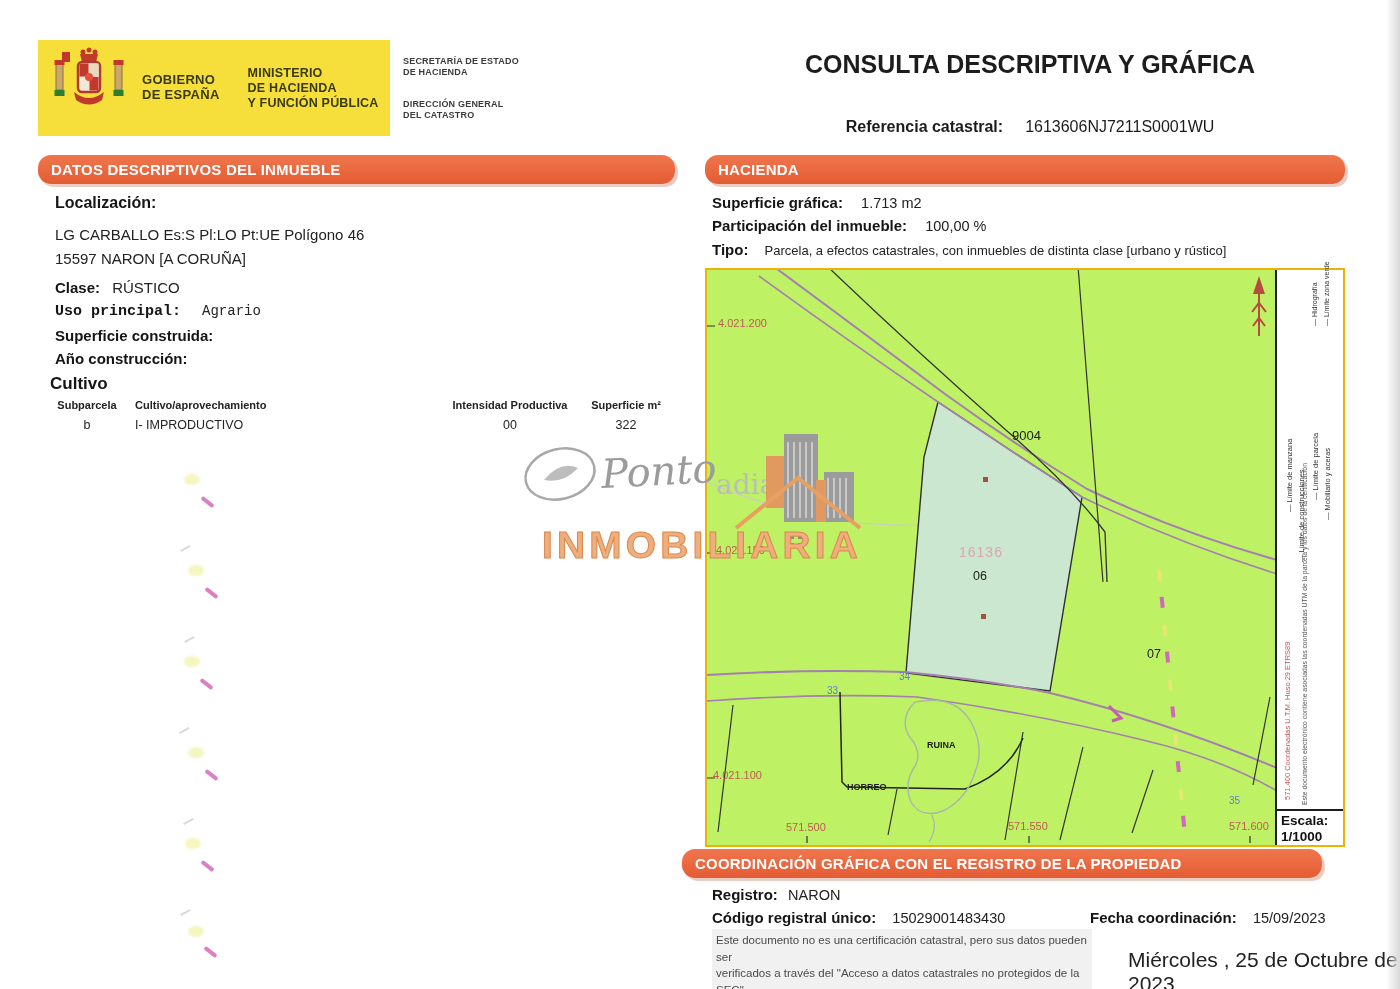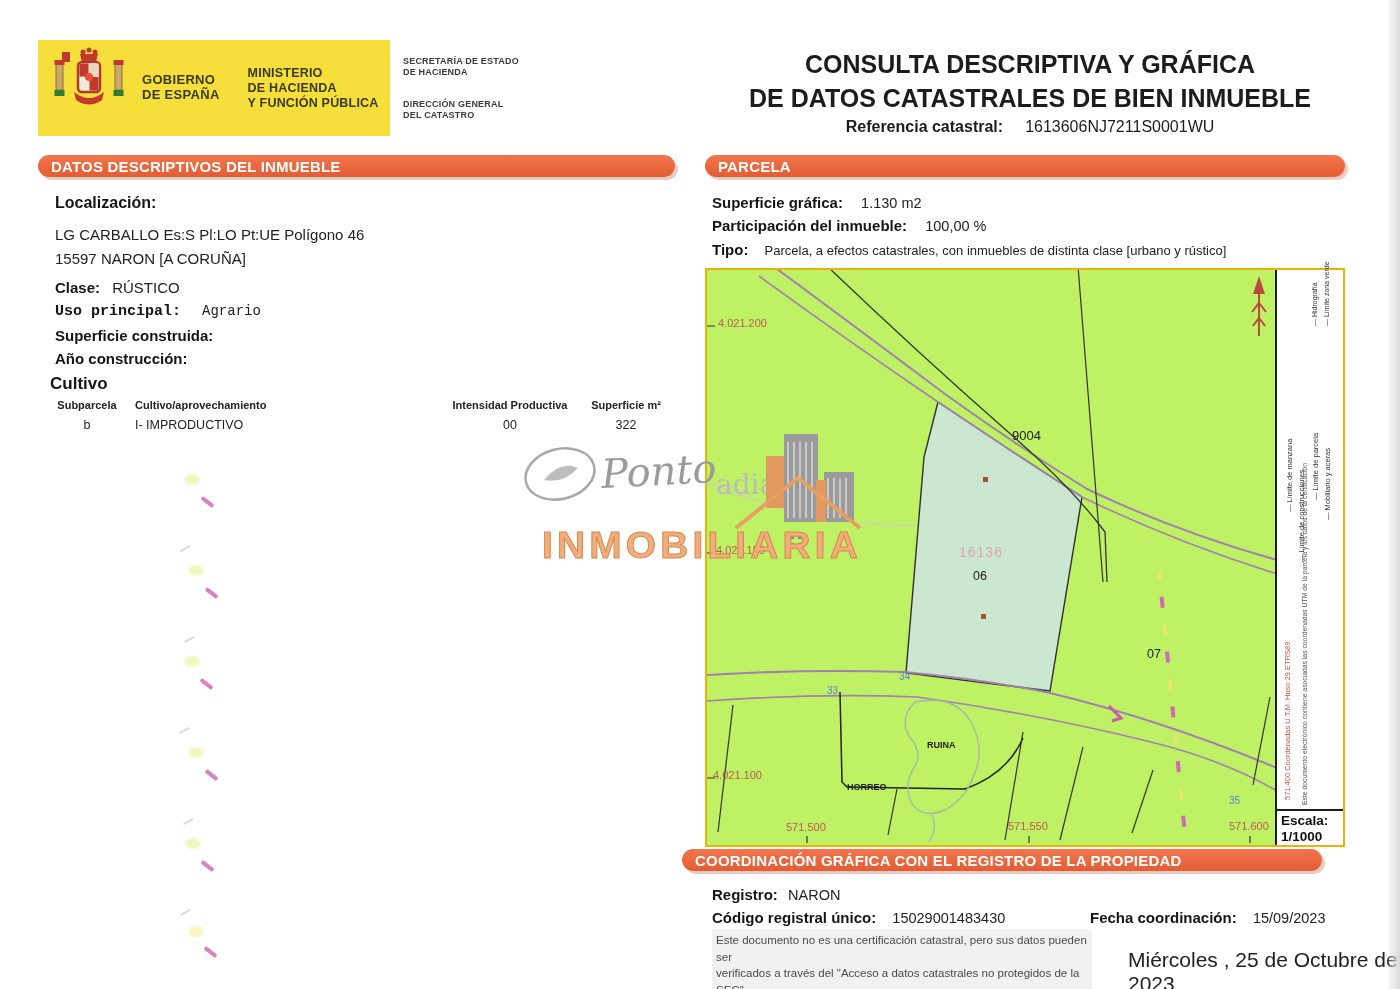--- a/index.html
+++ b/index.html
@@ -9,21 +9,21 @@
   
   .gov-box{position:absolute;left:38px;top:40px;width:352px;height:96px;background:#f6df3b;display:flex;align-items:center;}
   .gov-text{font-size:13px;font-weight:bold;color:#3a3a12;line-height:1.15;letter-spacing:.3px;}
   .ministry-text{font-size:12.5px;font-weight:bold;color:#3a3a12;line-height:1.2;margin-left:28px;letter-spacing:.2px;}
   .dept{position:absolute;left:403px;font-size:9px;font-weight:bold;color:#3b3b3b;line-height:1.25;letter-spacing:.2px;}
   .doc-title{position:absolute;left:720px;top:48px;width:620px;text-align:center;font-size:25px;font-weight:bold;color:#1c1c1c;line-height:1.35;}
   .ref-row{position:absolute;left:720px;top:118px;width:620px;text-align:center;font-size:16px;color:#1c1c1c;}
   .ref-row b{margin-right:22px;}
 
   
-  .bar{position:absolute;height:22px;border-radius:13px;background:linear-gradient(180deg,#f0764d,#e45c33);
+  .bar{position:absolute;height:29px;border-radius:13px;background:linear-gradient(180deg,#f0764d,#e45c33);
        box-shadow:3px 3px 0 rgba(190,85,55,.30);display:flex;align-items:center;padding-left:13px;
        color:#fff;font-weight:bold;font-size:15px;letter-spacing:.2px;}
 
   
   .lbl{font-weight:bold;color:#151515;}
   .row-abs{position:absolute;font-size:15px;white-space:nowrap;}
   .cult-head{position:absolute;font-size:11px;font-weight:bold;color:#222;}
   .cult-cell{position:absolute;font-size:12.5px;color:#222;}
 
   
@@ -92,21 +92,20 @@
     <div>SECRETARÍA DE ESTADO</div>
     <div>DE HACIENDA</div>
   </div>
   <div class="dept" style="top:99px">
     <div>DIRECCIÓN GENERAL</div>
     <div>DEL CATASTRO</div>
   </div>
 
   <div class="doc-title">
     <div>CONSULTA DESCRIPTIVA Y GRÁFICA</div>
-    <div>DE DATOS CATASTRALES DE BIEN INMUEBLE</div>
   </div>
   <div class="ref-row">
     <b>Referencia catastral:</b><span>1613606NJ7211S0001WU</span>
   </div>
 
   <div class="bar" style="left:38px;top:155px;width:624px;">
     <span>DATOS DESCRIPTIVOS DEL INMUEBLE</span>
   </div>
 
   <div class="row-abs" style="left:55px;top:194px;font-size:16px;"><span class="lbl">Localización:</span></div>
@@ -130,25 +129,25 @@
   <div class="cult-head" style="left:135px;top:399px;">Cultivo/aprovechamiento</div>
   <div class="cult-head" style="left:440px;top:399px;width:140px;text-align:center;">Intensidad Productiva</div>
   <div class="cult-head" style="left:575px;top:399px;width:102px;text-align:center;">Superficie m²</div>
 
   <div class="cult-cell" style="left:44px;top:418px;width:86px;text-align:center;">b</div>
   <div class="cult-cell" style="left:135px;top:418px;">I- IMPRODUCTIVO</div>
   <div class="cult-cell" style="left:440px;top:418px;width:140px;text-align:center;">00</div>
   <div class="cult-cell" style="left:575px;top:418px;width:102px;text-align:center;">322</div>
 
   <div class="bar" style="left:705px;top:155px;width:627px;">
-    <span>PARCELA</span>
+    <span>HACIENDA</span>
   </div>
   <div class="row-abs" style="left:712px;top:194px;">
     <span class="lbl">Superficie gráfica:</span>
-    <span style="margin-left:14px;font-size:14.5px">1.130 m2</span>
+    <span style="margin-left:14px;font-size:14.5px">1.713 m2</span>
   </div>
   <div class="row-abs" style="left:712px;top:217px;">
     <span class="lbl">Participación del inmueble:</span>
     <span style="margin-left:14px;font-size:14.5px">100,00 %</span>
   </div>
   <div class="row-abs" style="left:712px;top:241px;">
     <span class="lbl">Tipo:</span>
     <span style="margin-left:12px;font-size:13px">Parcela, a efectos catastrales, con inmuebles de distinta clase [urbano y rústico]</span>
   </div>
 

